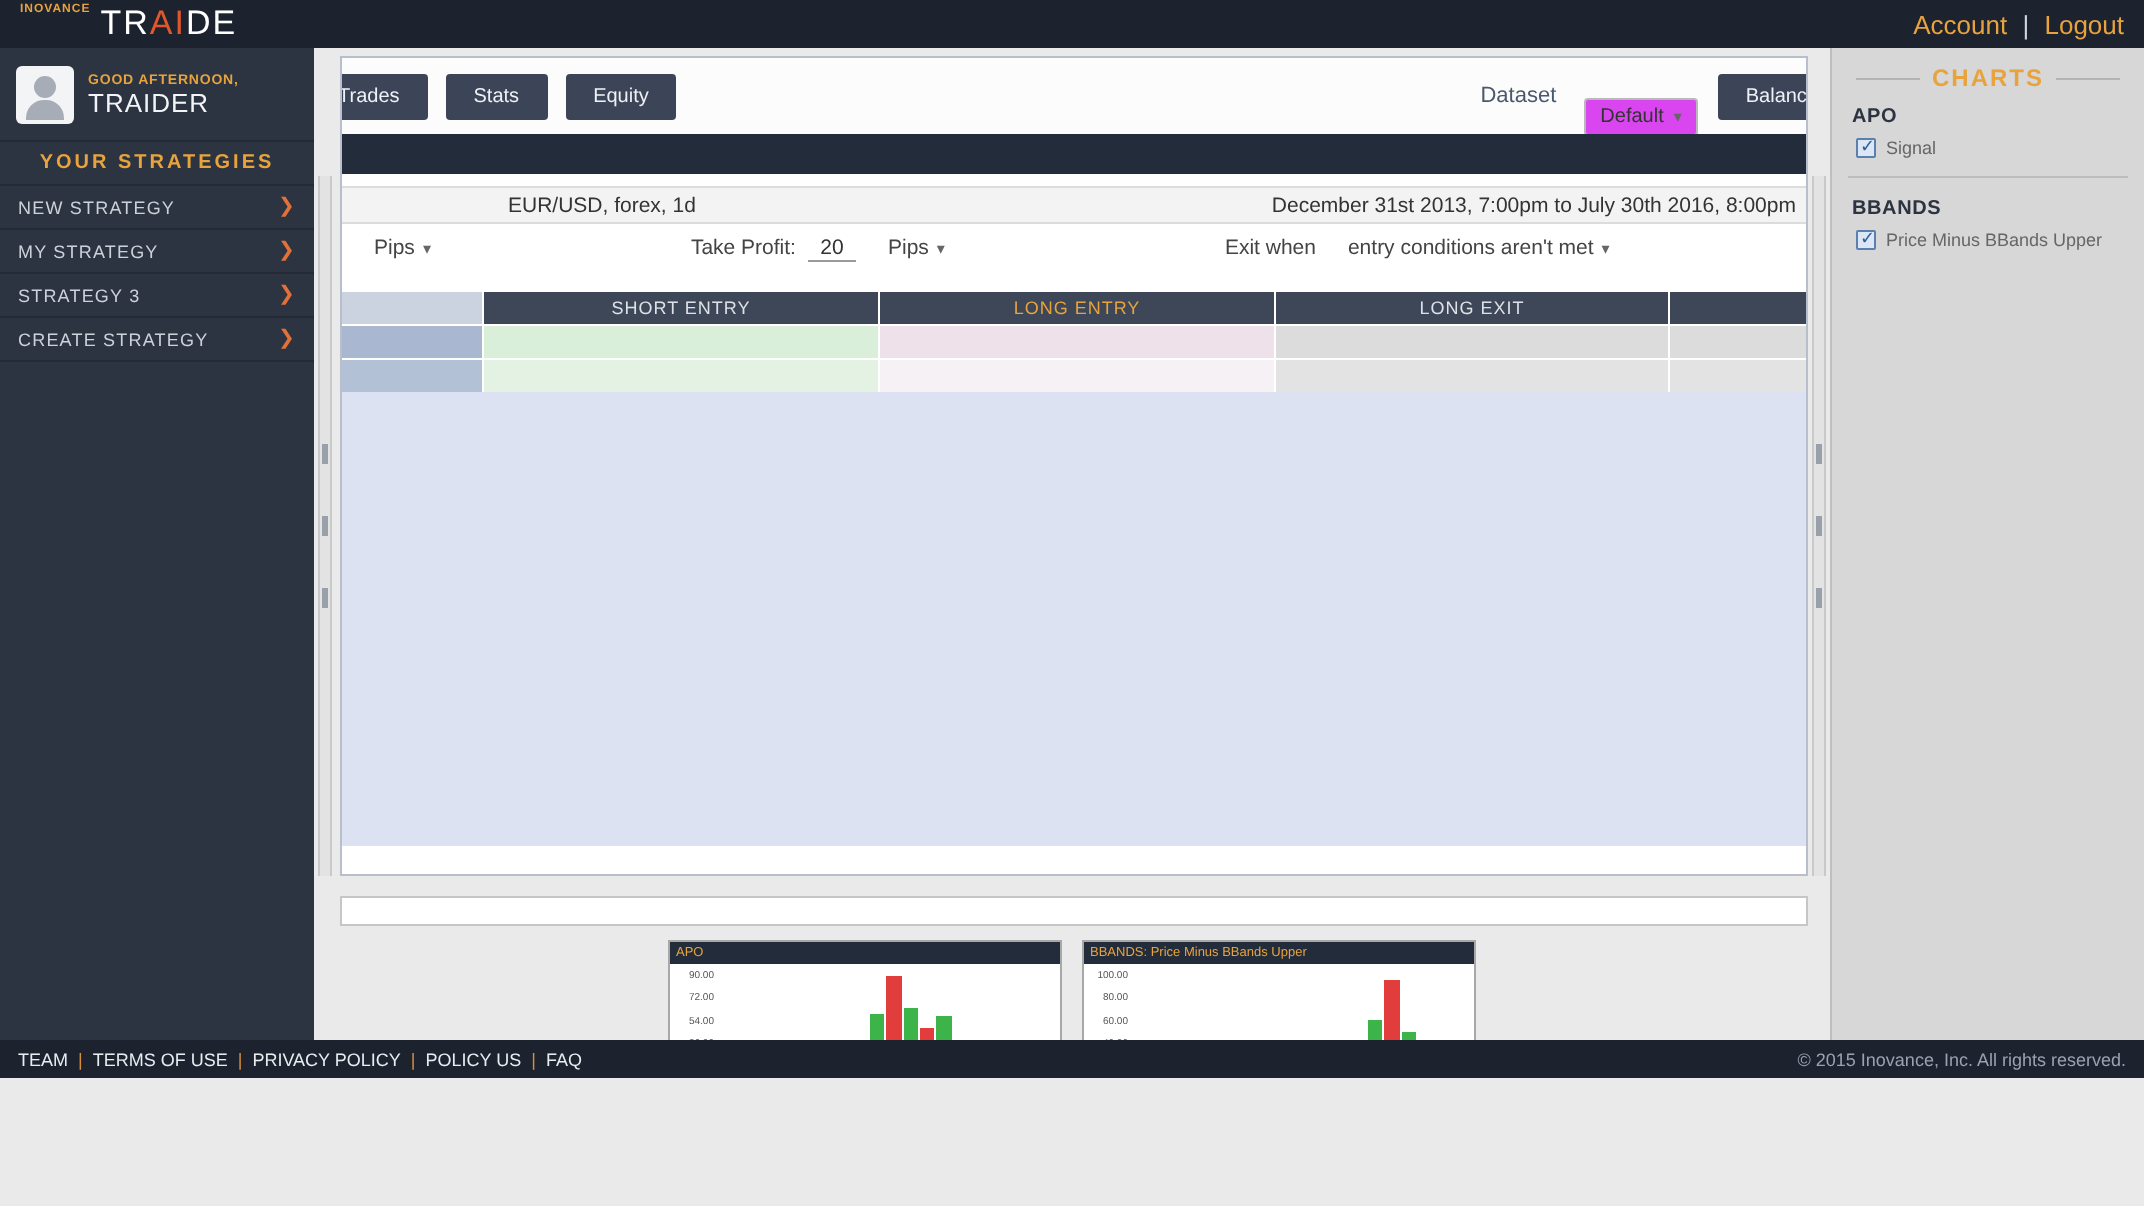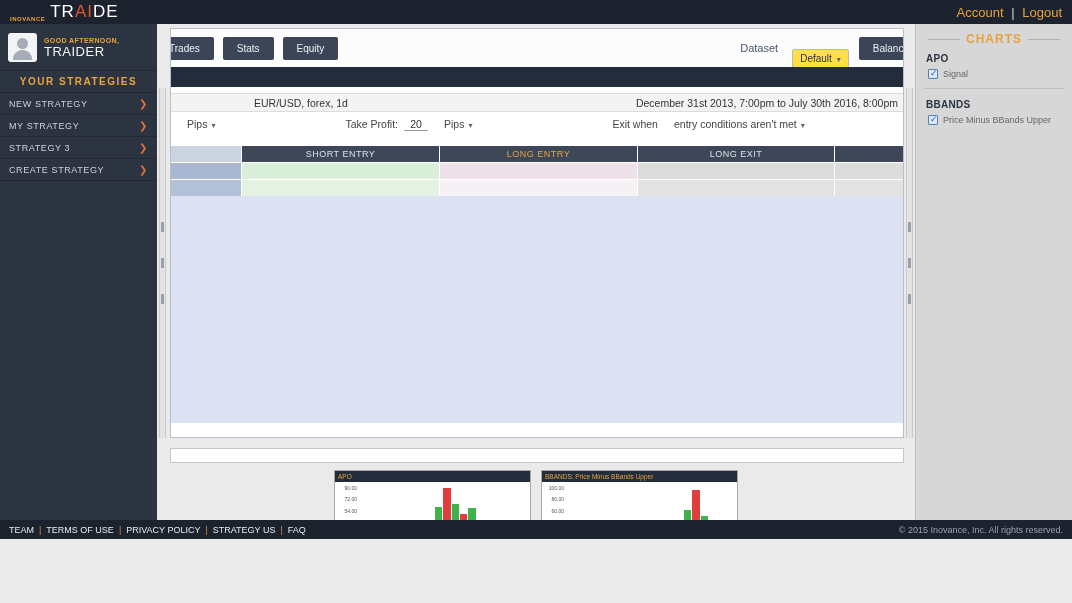--- a/index.html
+++ b/index.html
@@ -2,21 +2,21 @@
 <html><head>
 <meta charset="utf-8">
 <style>
   * { margin:0; padding:0; box-sizing:border-box; }
   html,body { width:1072px; height:603px; overflow:hidden; background:#eaeaea;
               font-family:"Liberation Sans", sans-serif; }
 
   
   .topbar { height:24px; background:#1c222e; display:flex; align-items:center;
             justify-content:space-between; padding:0 10px; }
-  .brand { display:flex; align-items:flex-end; gap:5px; }
+  .brand { display:flex; align-items:flex-start; gap:5px; }
   .brand-small { color:#e8a33d; font-size:6px; letter-spacing:.5px; font-weight:bold; }
   .brand-big { color:#fff; font-size:17px; letter-spacing:1px; }
   .brand-big .hl { color:#e0572e; }
   .account-links { font-size:13px; }
   .account-links a { color:#e8a33d; text-decoration:none; cursor:pointer; }
   .account-links .pipe { color:#cfd4dc; margin:0 4px; }
 
   
   .app { display:flex; height:496px; }
 
@@ -45,21 +45,21 @@
   .v-handle .dash { width:3px; height:10px; background:#9aa0aa; }
 
   .panel { position:absolute; left:13px; top:4px; width:734px; height:410px;
       background:#fff; border:1px solid #b8bfcc; overflow:hidden; display:flex; flex-direction:column; }
 
   .ptoolbar { height:38px; display:flex; align-items:center; padding:0 6px 0 0; background:#fcfcfc; }
   .tab { background:#3c4557; color:#eef1f5; font-size:10px; padding:6px 14px; border-radius:2px;
       margin-right:9px; cursor:pointer; white-space:nowrap; }
   .tab.first { margin-left:-16px; }
   .ds-label { color:#49586e; font-size:11px; margin-left:auto; margin-right:14px; }
-  .dropdown { background:#fde047; border:1px solid #b9b9b9; border-radius:2px; font-size:10px; color:#333;
+  .dropdown { background:#d946ef; border:1px solid #b9b9b9; border-radius:2px; font-size:10px; color:#333;
       padding:3px 7px; display:flex; align-items:center; gap:5px; cursor:pointer; white-space:nowrap;margin-top:20px; }
   .caret::after { content:"▾"; font-size:8px; color:#666; }
   .balance-btn { background:#3c4557; color:#eef1f5; font-size:10px; padding:6px 14px; border-radius:2px;
       margin-left:10px; margin-right:-26px; cursor:pointer; white-space:nowrap; }
 
   .summary-bar { height:20px; background:#232c3b; flex:none; }
   .gap6 { height:6px; flex:none; }
 
   .date-row { height:19px; background:#f3f3f3; border-top:1px solid #dcdcdc; border-bottom:1px solid #dcdcdc;
       display:flex; align-items:center; font-size:10.5px; color:#333; padding:0 5px; flex:none; }
@@ -383,17 +383,17 @@
   </div>
 </div>
 
 <div class="footer">
   <a>TEAM</a>
   <span class="pipe">|</span>
   <a>TERMS OF USE</a>
   <span class="pipe">|</span>
   <a>PRIVACY POLICY</a>
   <span class="pipe">|</span>
-  <a>STRATEGY US</a>
+  <a>POLICY US</a>
   <span class="pipe">|</span>
   <a>FAQ</a>
   <span class="copyright">© 2015 Inovance, Inc. All rights reserved.</span>
 </div>
 
 </body></html>

